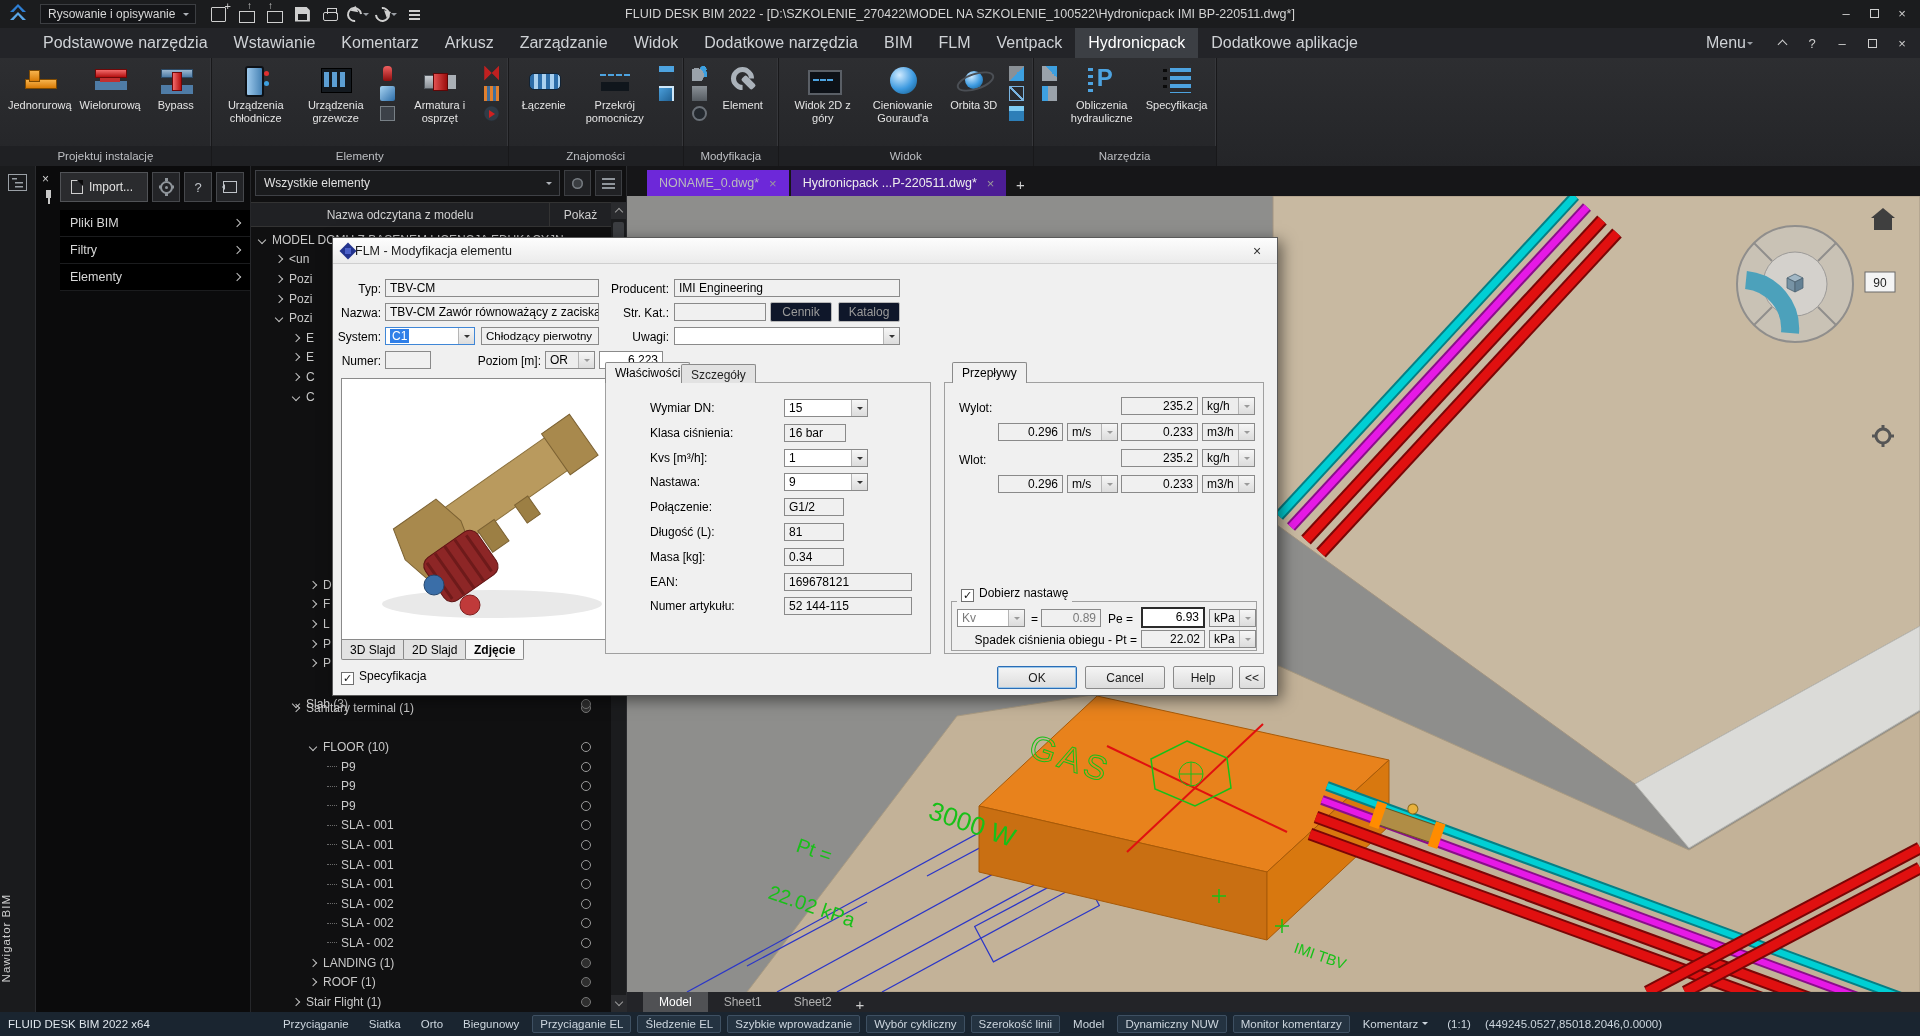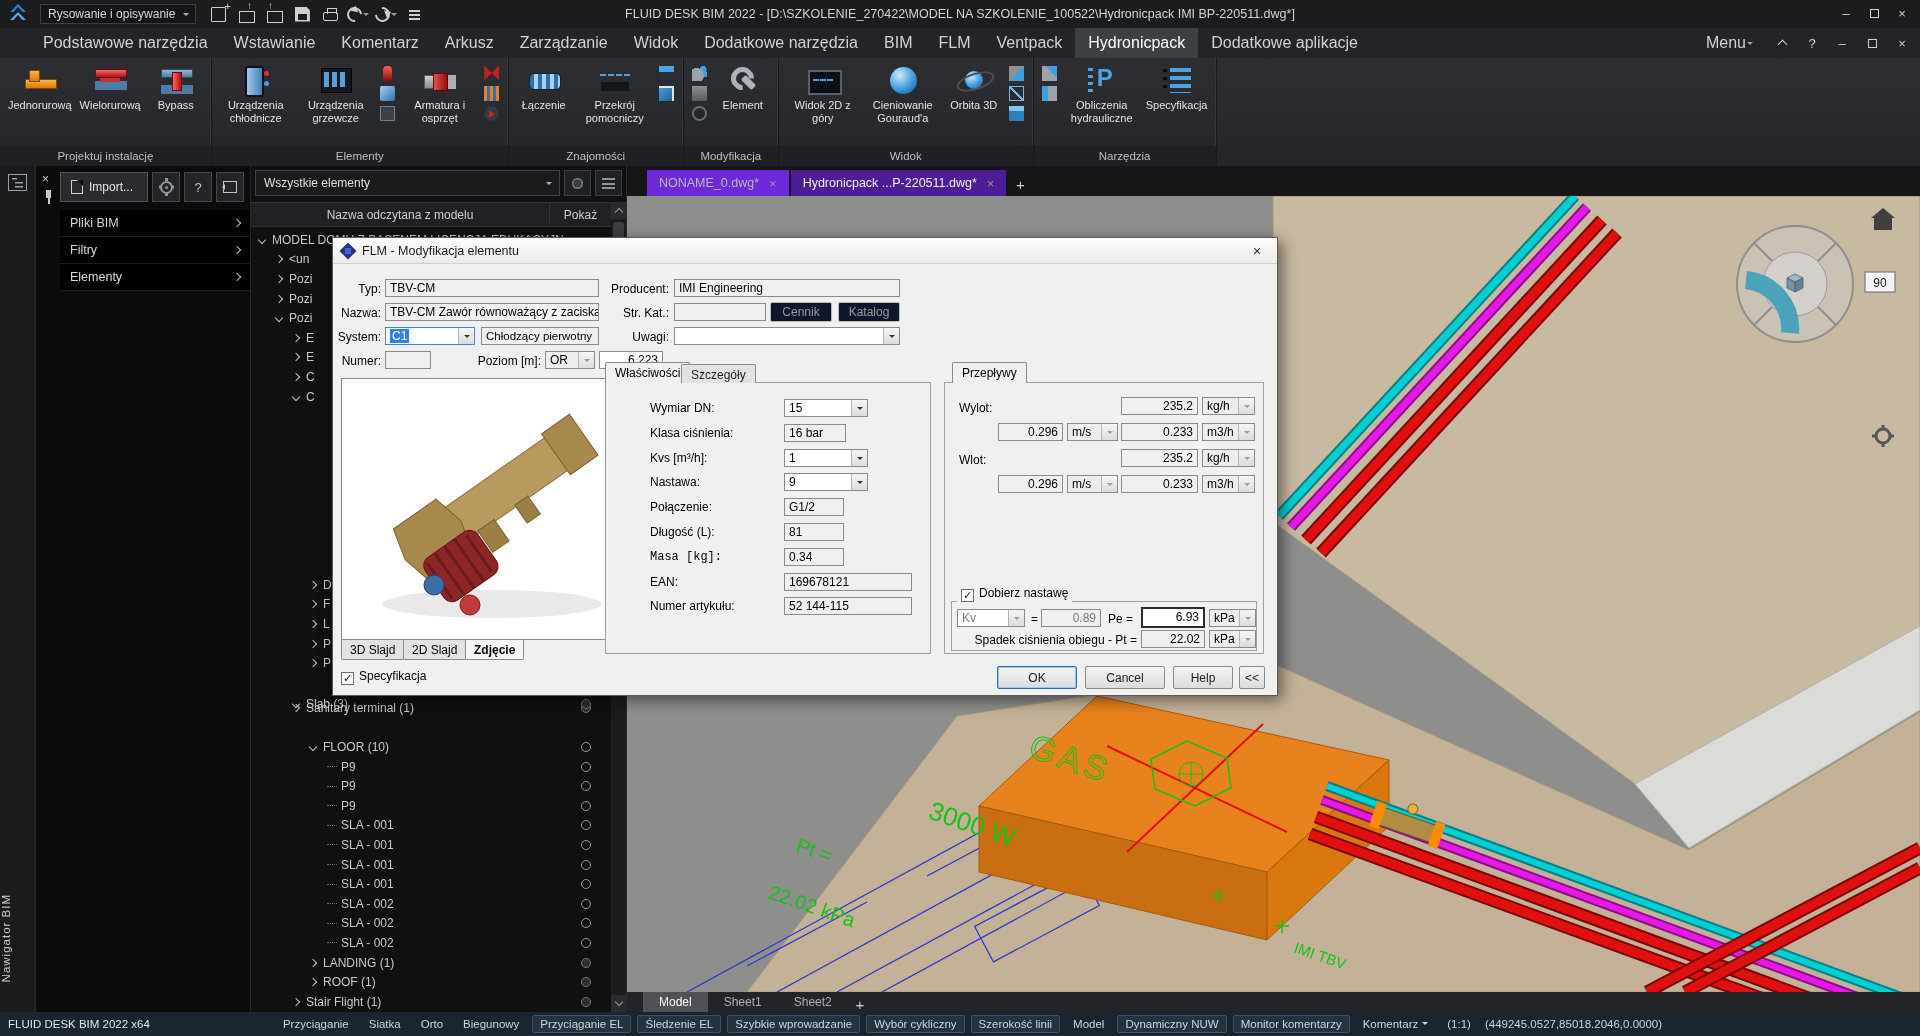--- a/index.html
+++ b/index.html
@@ -169,21 +169,21 @@
   
   #statusbar{position:absolute;left:0;top:1012px;width:1920px;height:24px;background:#1a2530;display:flex;align-items:center;gap:6px;padding:0 8px;color:#cdd6de;font-size:11.5px;white-space:nowrap}
   #sb-app{margin-right:120px;color:#dfe6ec}
   .chip{padding:2px 7px;border-radius:2px}
   .chip.boxed{background:#243341;border:1px solid #3e5062}
   .chip .mini-arrow{border-top-color:#cdd6de;display:inline-block;margin-left:4px}
   #sb-right{display:flex;gap:14px;margin-left:6px}
 
   
   #dlg{position:absolute;left:332px;top:237px;width:946px;height:459px;background:#f0f0f0;border:1px solid #5a5a5a;box-shadow:4px 4px 14px rgba(0,0,0,.5);color:#000;z-index:50}
-  #dlg-title{position:absolute;left:0;top:0;right:0;height:26px;background:linear-gradient(#fdfdfd,#ebebeb);border-bottom:1px solid #cfcfcf;display:flex;align-items:center;padding-left:8px;gap:7px;font-size:12.5px;color:#1a1a1a}
+  #dlg-title{position:absolute;left:0;top:0;right:0;height:26px;background:linear-gradient(#fdfdfd,#ebebeb);border-bottom:1px solid #cfcfcf;display:flex;align-items:center;padding-left:8px;gap:0;font-size:12.5px;color:#1a1a1a}
   .flake{width:14px;height:14px;position:relative}
   .flake::before{content:"";position:absolute;inset:1px;background:#24348e;transform:rotate(45deg)}
   .flake::after{content:"";position:absolute;inset:4px;background:#4b60c8}
   .dlg-x{position:absolute;right:6px;top:4px;width:28px;height:18px;display:flex;align-items:center;justify-content:center;color:#333;font-size:14px}
   .dlg-x::before{content:"×"}
   .dl{position:absolute;text-align:right;font-size:12px;color:#000}
   .field{position:absolute;height:18px;border:1px solid #8a8a8a;background:#fff;font-size:12px;line-height:15px;padding:1px 4px;white-space:nowrap;overflow:hidden}
   .ro{background:#f0f0f0}
   .dis{background:#f0f0f0;color:#7a7a7a}
   .num{text-align:right}
@@ -785,21 +785,21 @@
         <div class="plbl" style="left: 44px; top: 42.8px;">Klasa ciśnienia:</div>
         <div class="field ro" style="left: 178px; top: 40.8px; width: 62px;">16 bar</div>
         <div class="plbl" style="left: 44px; top: 67.6px;">Kvs [m³/h]:</div>
         <div class="combo" style="left: 178px; top: 65.6px; width: 84px;"><span>1</span></div>
         <div class="plbl" style="left: 44px; top: 92.4px;">Nastawa:</div>
         <div class="combo" style="left: 178px; top: 90.4px; width: 84px;"><span>9</span></div>
         <div class="plbl" style="left: 44px; top: 117.2px;">Połączenie:</div>
         <div class="field ro" style="left: 178px; top: 115.2px; width: 60px;">G1/2</div>
         <div class="plbl" style="left: 44px; top: 142px;">Długość (L):</div>
         <div class="field ro" style="left: 178px; top: 140px; width: 60px;">81</div>
-        <div class="plbl" style="left: 44px; top: 166.8px; font-family: Liberation Mono, monospace;">Masa [kg]:</div>
+        <div class="plbl" style="left: 44px; top: 166.8px;">Masa [kg]:</div>
         <div class="field ro" style="left: 178px; top: 164.8px; width: 60px;">0.34</div>
         <div class="plbl" style="left: 44px; top: 191.6px;">EAN:</div>
         <div class="field ro" style="left: 178px; top: 189.6px; width: 128px;">169678121</div>
         <div class="plbl" style="left: 44px; top: 216.4px;">Numer artykułu:</div>
         <div class="field ro" style="left: 178px; top: 214.4px; width: 128px;">52 144-115</div>
       </div>
 
     <div class="wtab" style="left:619px;top:124px">Przepływy</div>
     <div class="gbox" style="left:611px;top:144px;width:320px;height:272px">
       <div class="plbl" style="left:14px;top:18px">Wylot:</div>

